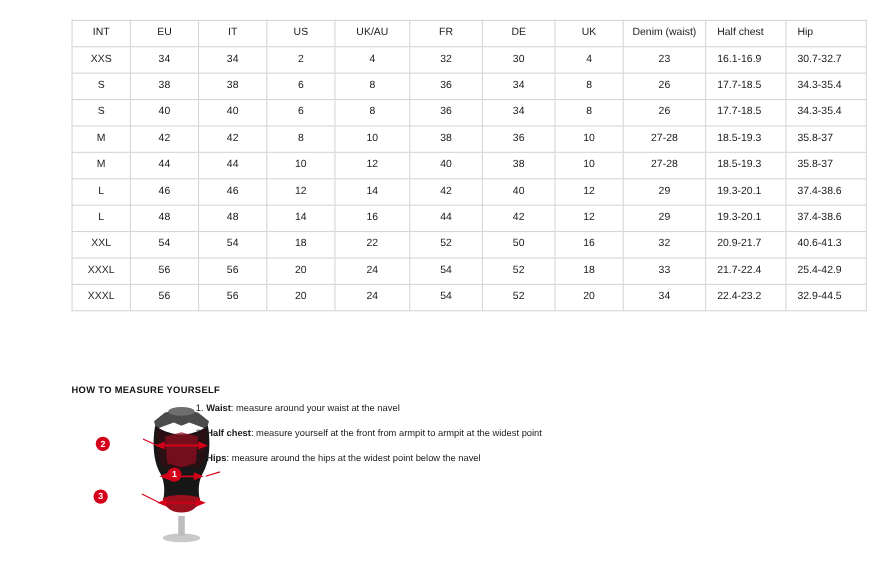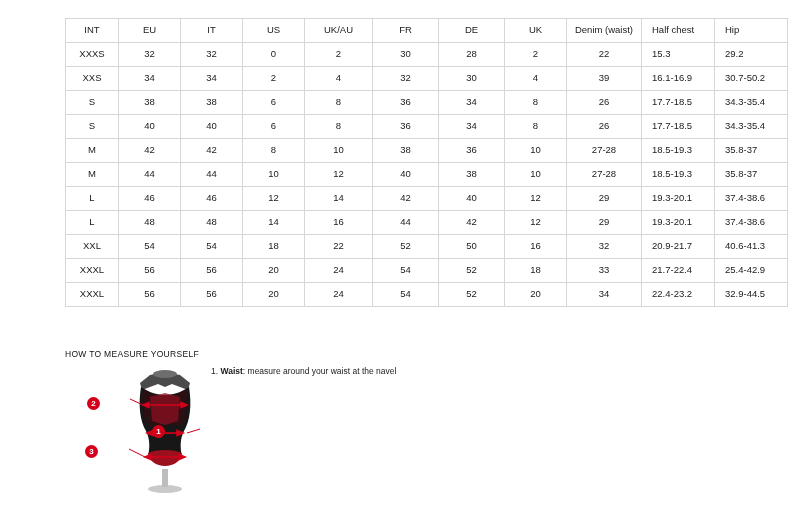--- a/index.html
+++ b/index.html
@@ -68,21 +68,21 @@
     text-align: left;
     padding-left: 10px;
   }
 
   
   .measure-heading {
     position: absolute;
     left: 65px;
     top: 349px;
     font-size: 8.5px;
-    font-weight: normal;
+    font-weight: bold;
     letter-spacing: 0.3px;
     color: #111;
   }
   .figure {
     position: absolute;
     left: 110px;
     top: 365px;
     width: 110px;
     height: 130px;
   }
@@ -91,21 +91,20 @@
     left: 178px;
     top: 366px;
     width: 400px;
   }
   .instructions .line {
     font-size: 8.5px;
     line-height: 1.35;
     color: #1a1a1a;
     margin-bottom: 11px;
     white-space: nowrap;
-    margin-left: 33px;
   }
   .instructions .line b {
     font-weight: bold;
   }
   .instructions .num {
     font-weight: normal;
   }
 
   
   .bullet {
@@ -154,44 +153,31 @@
           <th>FR</th>
           <th>DE</th>
           <th>UK</th>
           <th>Denim (waist)</th>
           <th class="lefty">Half chest</th>
           <th class="lefty">Hip</th>
         </tr>
       </thead>
       <tbody>
         <tr>
-          <td>XXXS</td>
-          <td>32</td>
-          <td>32</td>
-          <td>0</td>
-          <td>2</td>
-          <td>30</td>
-          <td>28</td>
-          <td>2</td>
-          <td>22</td>
-          <td class="lefty">15.3</td>
-          <td class="lefty">29.2</td>
-        </tr>
-        <tr>
           <td>XXS</td>
           <td>34</td>
           <td>34</td>
           <td>2</td>
           <td>4</td>
           <td>32</td>
           <td>30</td>
           <td>4</td>
-          <td>39</td>
+          <td>23</td>
           <td class="lefty">16.1-16.9</td>
-          <td class="lefty">30.7-50.2</td>
+          <td class="lefty">30.7-32.7</td>
         </tr>
         <tr>
           <td>S</td>
           <td>38</td>
           <td>38</td>
           <td>6</td>
           <td>8</td>
           <td>36</td>
           <td>34</td>
           <td>8</td>
@@ -352,15 +338,23 @@
 
   <div class="bullet b1">1</div>
   <div class="bullet b2">2</div>
   <div class="bullet b3">3</div>
 
   <div class="instructions">
     <div class="line">
       <span class="num">1.</span>
       <b>Waist</b><span>: measure around your waist at the navel</span>
     </div>
+    <div class="line">
+      <span class="num">2.</span>
+      <b>Half chest</b><span>: measure yourself at the front from armpit to armpit at the widest point</span>
+    </div>
+    <div class="line">
+      <span class="num">3.</span>
+      <b>Hips</b><span>: measure around the hips at the widest point below the navel</span>
+    </div>
   </div>
 
 </div>
 
 </body></html>

